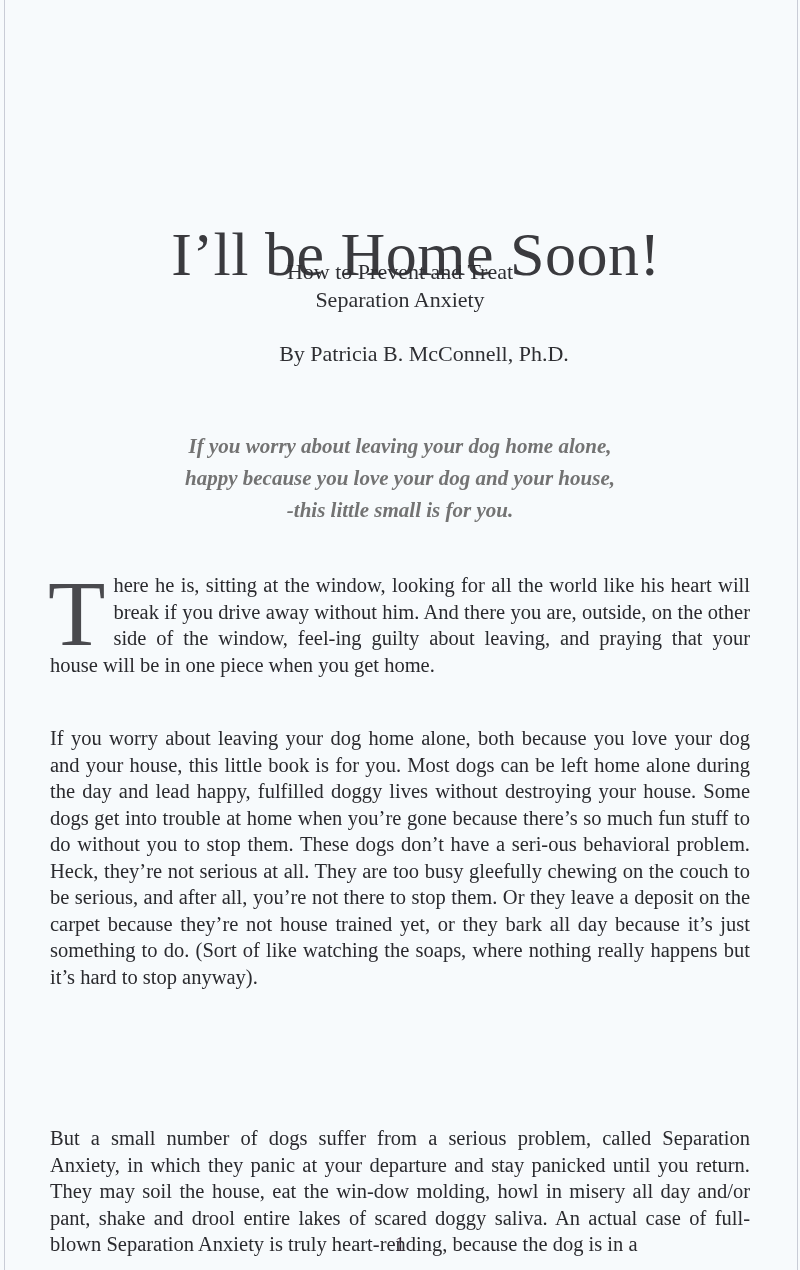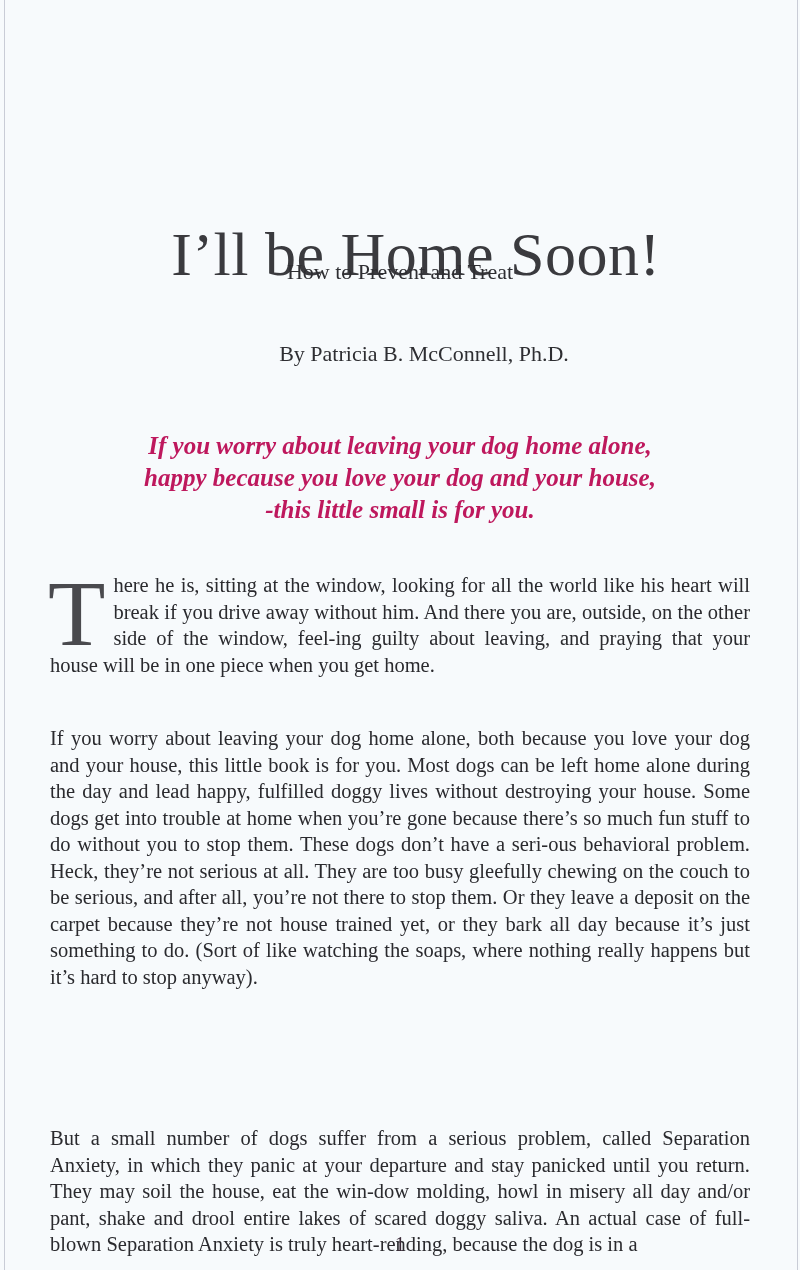--- a/index.html
+++ b/index.html
@@ -52,25 +52,25 @@
       font-size: 22px;
       line-height: 28px;
       color: #2e2e32;
       margin-left: 24px;
     }
     .epigraph {
       position: absolute;
       left: 0; width: 800px;
       top: 430px;
       text-align: center;
-      font-size: 25px;
+      font-size: 21px;
       line-height: 32px;
       font-style: italic;
       font-weight: bold;
-      color: #be185d;
+      color: #737373;
     }
     .body-text {
       position: absolute;
       left: 50px;
       width: 700px;
       font-size: 20.5px;
       line-height: 26.5px;
       text-align: justify;
       color: #2a2a2e;
       margin: 0;
@@ -99,20 +99,21 @@
 </head>
 <body>
 
 <div class="edge-left"></div>
 <div class="edge-right"></div>
 
 <h1 class="title">I’ll be Home Soon!</h1>
 
 <div class="subtitle">
   <div>How to Prevent and Treat</div>
+  <div>Separation Anxiety</div>
 </div>
 
 <div class="byline">By Patricia B. McConnell, Ph.D.</div>
 
 <div class="epigraph">
   <div>If you worry about leaving your dog home alone,</div>
   <div>happy because you love your dog and your house,</div>
   <div>-this little small is for you.</div>
 </div>
 

